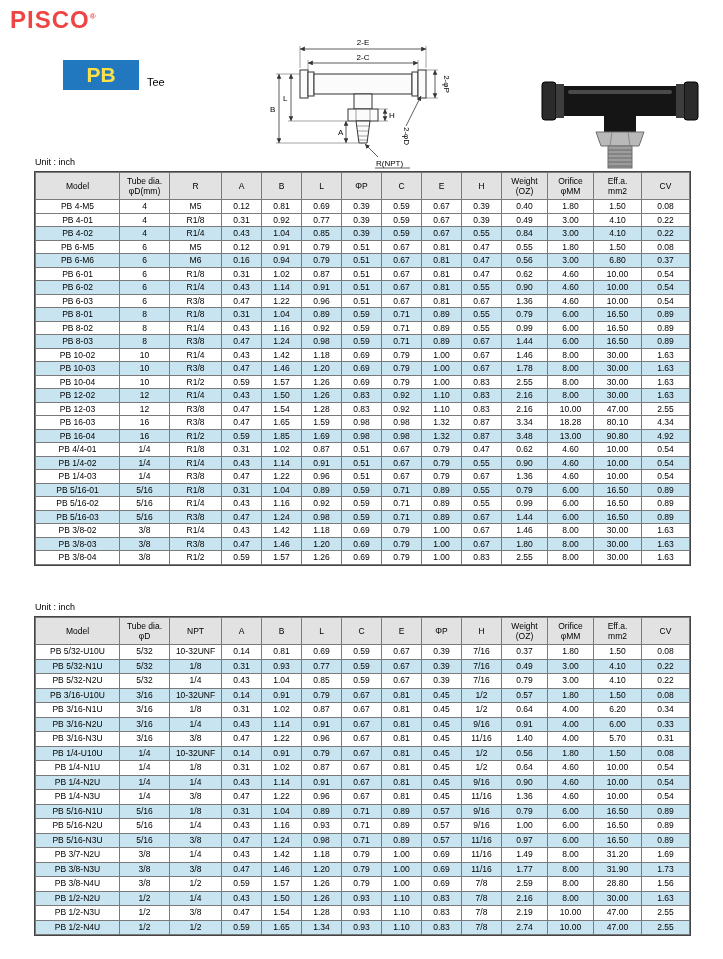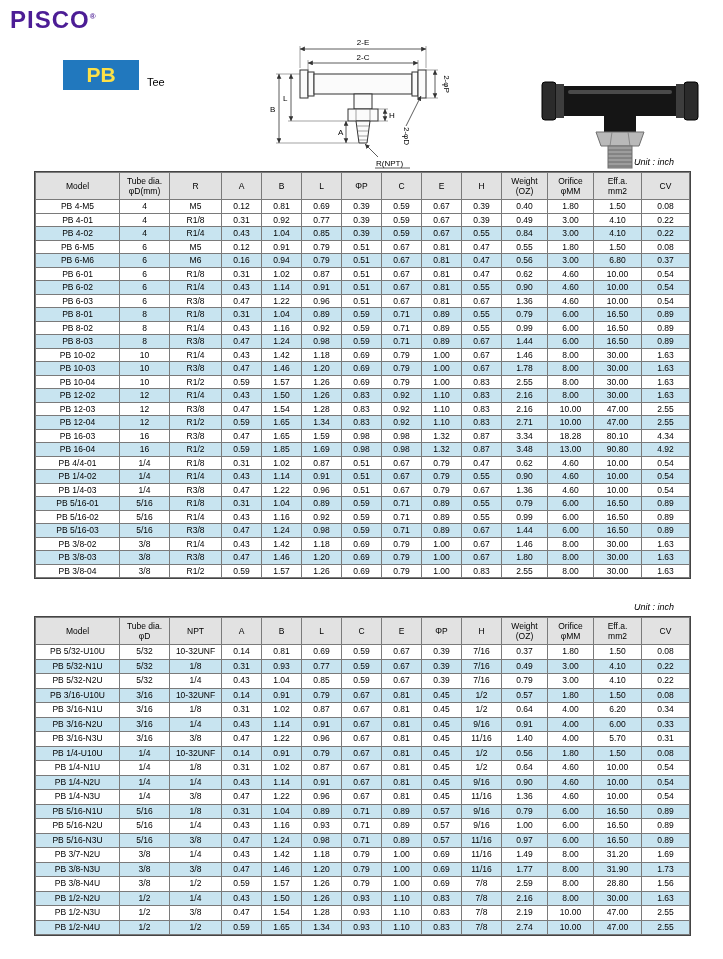--- a/index.html
+++ b/index.html
@@ -11,21 +11,21 @@
     font-family: "Liberation Sans", sans-serif;
     color: #000;
     overflow: hidden;
   }
 
   
   .logo {
     position: absolute;
     left: 10px;
     top: 6px;
-    color: #4c1d95;
+    color: #ef4444;
     font-weight: bold;
     font-size: 24px;
     letter-spacing: 1px;
   }
   .logo sup { font-size: 8px; vertical-align: super; }
 
   
   .badge-row {
     position: absolute;
     left: 63px;
@@ -51,25 +51,23 @@
   .diagram { position: absolute; left: 258px; top: 36px; }
   .photo   { position: absolute; left: 540px; top: 70px; }
   .dim  { stroke: #333; stroke-width: 0.8; fill: none; }
   .ext  { stroke: #666; stroke-width: 0.6; fill: none; }
   .body-shape { stroke: #333; stroke-width: 1; fill: #fbfbfb; }
   .dlabel { font-size: 8px; fill: #000; }
 
   
   .unit {
     position: absolute;
-    left: 20px;
+    left: 35px;
     width: 654px;
-    text-align: right;
     font-size: 9px;
-    font-style: italic;
   }
   #unit1 { top: 157px; }
   #unit2 { top: 602px; }
 
   
   table {
     position: absolute;
     left: 35px;
     width: 654px;
     border-collapse: collapse;
@@ -490,36 +488,20 @@
           <td>1.28</td>
           <td>0.83</td>
           <td>0.92</td>
           <td>1.10</td>
           <td>0.83</td>
           <td>2.16</td>
           <td>10.00</td>
           <td>47.00</td>
           <td>2.55</td>
         </tr>
-        <tr class="stripe">
-          <td>PB 12-04</td>
-          <td>12</td>
-          <td>R1/2</td>
-          <td>0.59</td>
-          <td>1.65</td>
-          <td>1.34</td>
-          <td>0.83</td>
-          <td>0.92</td>
-          <td>1.10</td>
-          <td>0.83</td>
-          <td>2.71</td>
-          <td>10.00</td>
-          <td>47.00</td>
-          <td>2.55</td>
-        </tr>
         <tr>
           <td>PB 16-03</td>
           <td>16</td>
           <td>R3/8</td>
           <td>0.47</td>
           <td>1.65</td>
           <td>1.59</td>
           <td>0.98</td>
           <td>0.98</td>
           <td>1.32</td>

